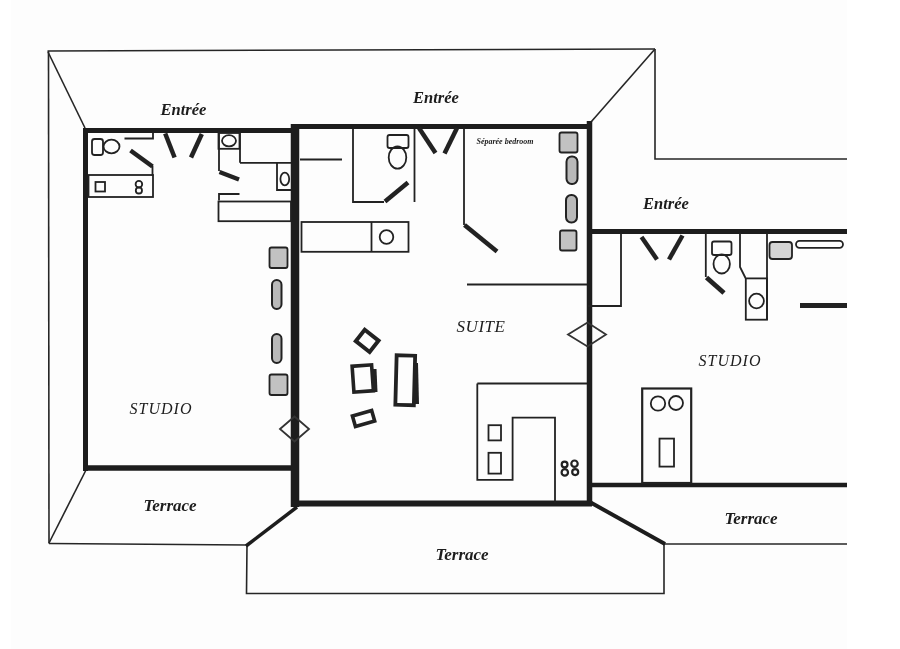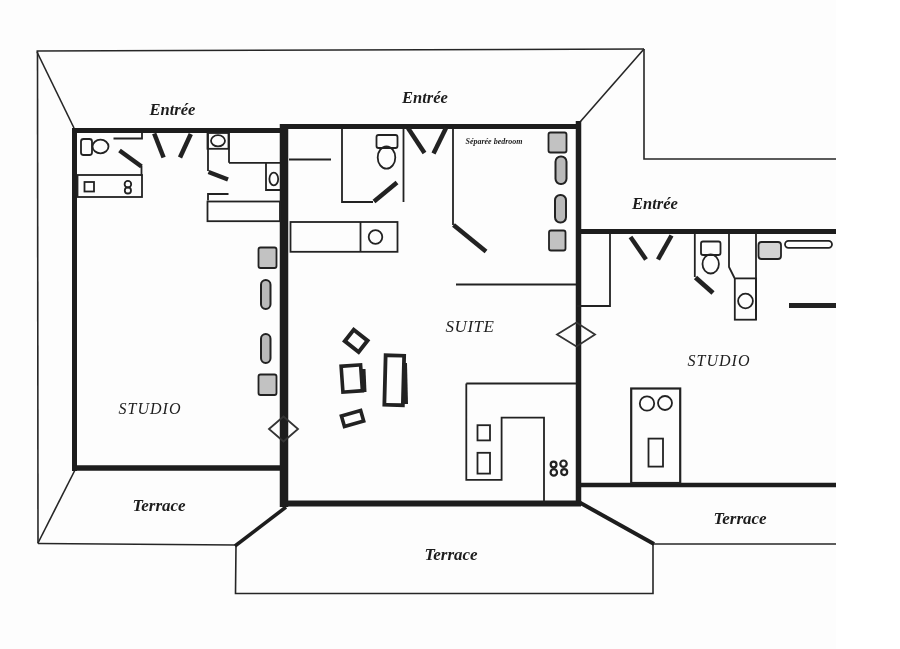--- a/index.html
+++ b/index.html
@@ -1,16 +1,16 @@
 <!DOCTYPE html>
 <html><head>
 <meta charset="utf-8">
 <style>
   html,body{margin:0;padding:0;background:#ffffff;}
-  .page{width:836px;height:649px;position:relative;background:#fdfdfd;overflow:hidden;}
+  .page{width:836px;height:649px;position:relative;background:#fdfdfd;overflow:hidden;margin-left:11px;}
   svg{position:absolute;left:0;top:0;}
   text{font-family:"Liberation Serif", serif;}
 </style>
 </head>
 <body>
 <div class="page">
 <svg width="900" height="649" viewBox="0 0 900 649">
 <defs></defs>
 <g fill="none" stroke="#262626" stroke-width="1.6">
 

